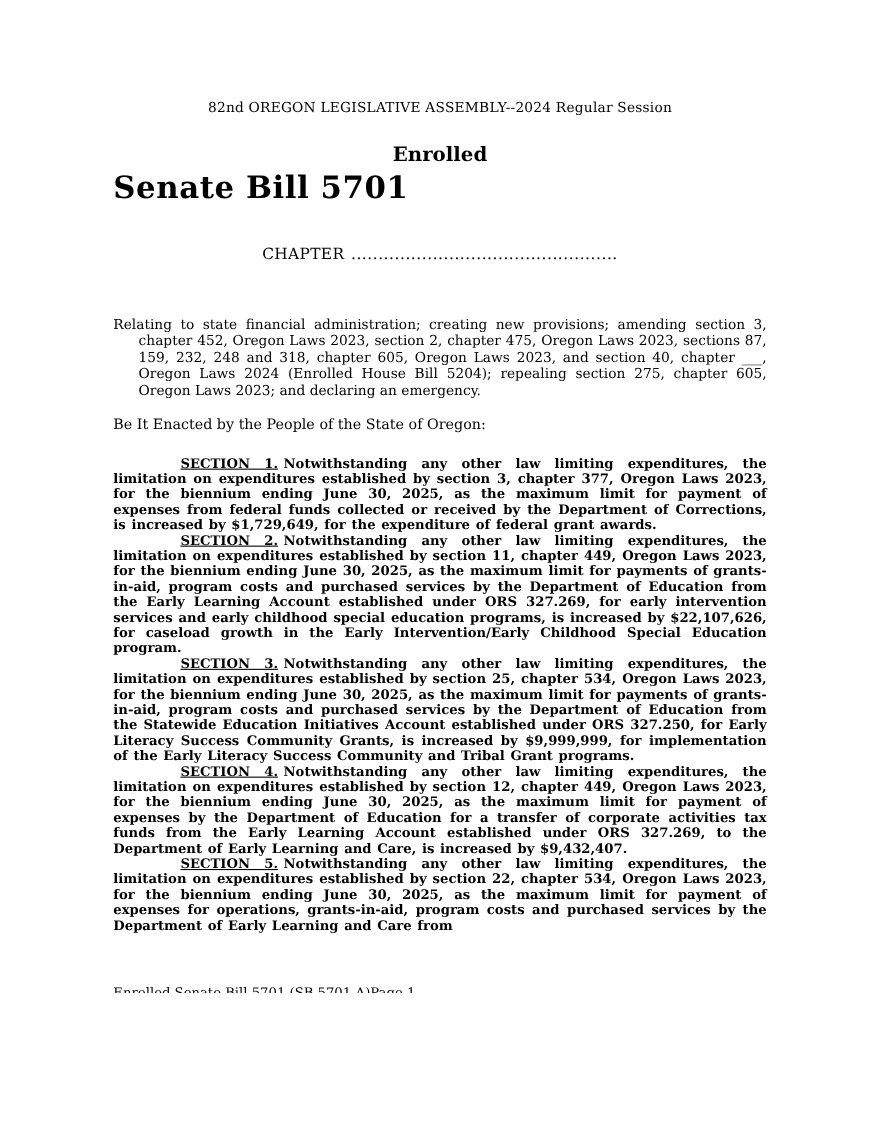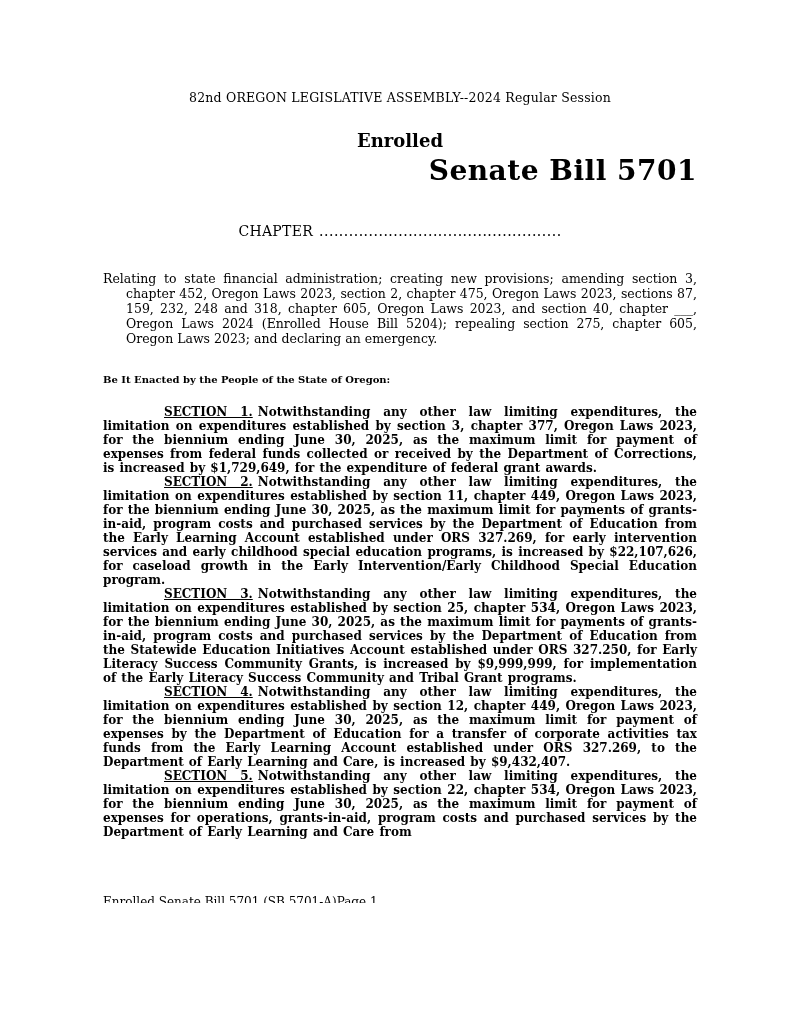--- a/index.html
+++ b/index.html
@@ -20,21 +20,21 @@
     letter-spacing: 0.2px;
   }
   .enrolled {
     margin-top: 25px;
     text-align: center;
     font-size: 18px;
     font-weight: bold;
   }
   .bill-title {
     margin-top: 3px;
-    text-align: right;
+    text-align: left;
     font-size: 28px;
     font-weight: bold;
     letter-spacing: 0.5px;
   }
   .sponsored {
     margin-top: 10px;
     font-size: 12.5px;
   }
   .chapter-line {
     margin-top: 36px;
@@ -46,31 +46,31 @@
     letter-spacing: 0.5px;
     margin-left: 6px;
   }
   .an-act {
     margin-top: 31px;
     text-align: center;
     font-size: 12.5px;
     letter-spacing: 0.4px;
   }
   .relating {
-    margin-top: 32px;
+    margin-top: 48px;
     font-size: 12.5px;
     line-height: 15px;
     text-align: justify;
     padding-left: 23px;
     text-indent: -23px;
   }
   .enacting {
-    margin-top: 28px;
-    font-size: 10px;
-    font-weight: bold;
+    margin-top: 17px;
+    font-size: 13px;
+    font-weight: normal;
   }
   .body-sections { margin-top: 20px; }
   .section {
     font-size: 12px;
     line-height: 14px;
     font-weight: bold;
     text-align: justify;
     text-indent: 24px;
     word-spacing: 1px;
   }

